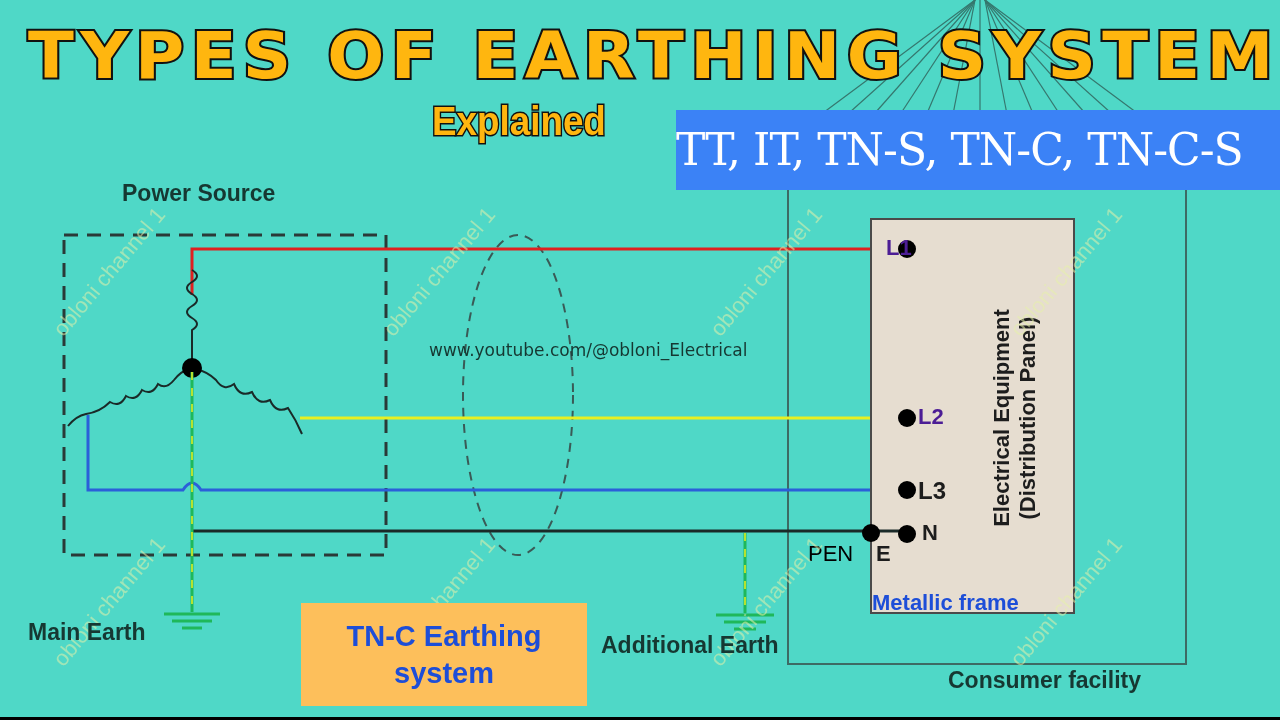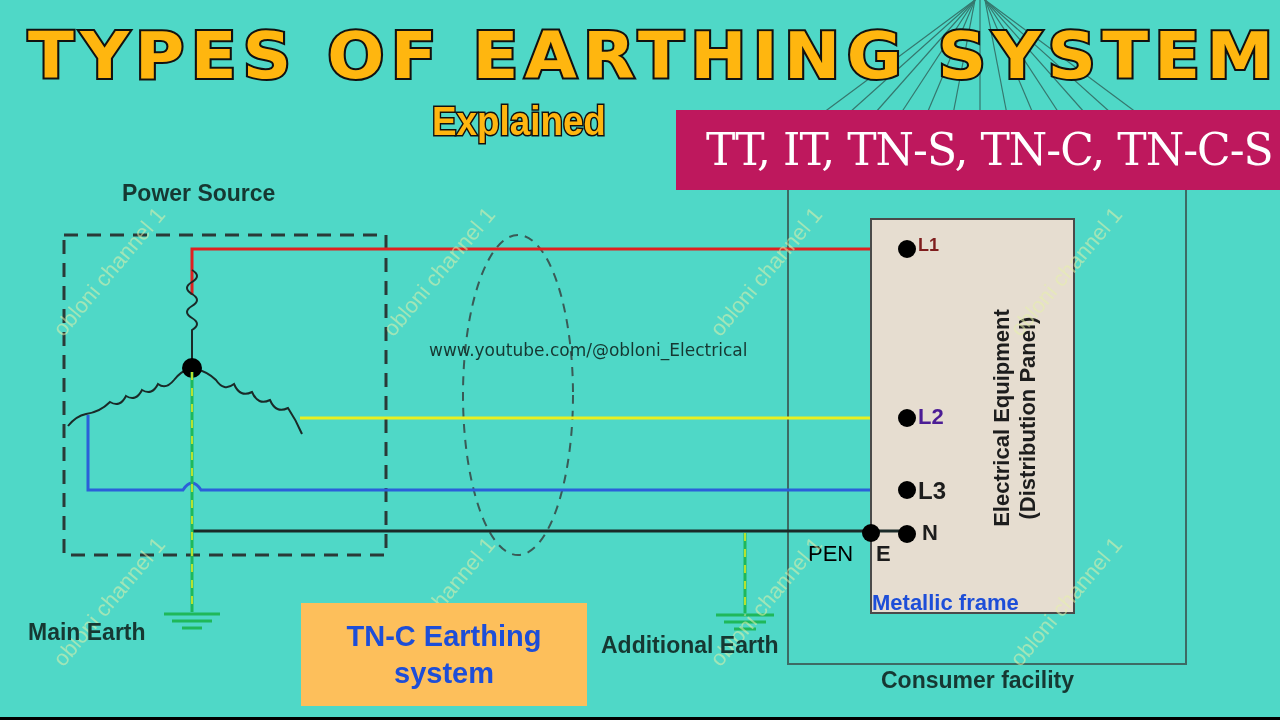--- a/index.html
+++ b/index.html
@@ -11,22 +11,22 @@
     font-size:64px; letter-spacing:6px; color:#ffb60f; text-transform:uppercase;
     -webkit-text-stroke:4px #111; paint-order:stroke fill; white-space:nowrap;
     transform:scaleX(1.05); transform-origin:left top; line-height:80px;
   }
   .subtitle {
     left:432px; top:96px; font-family:"Liberation Sans", sans-serif; font-weight:700; font-size:40px;
     color:#ffb60f; -webkit-text-stroke:3px #111; paint-order:stroke fill; line-height:50px;
     transform:scaleX(0.92); transform-origin:left top;
   }
   .banner {
-    left:676px; top:110px; width:604px; height:80px; background:#be185d; color:#fff;
-    font-family:"DejaVu Serif", serif; font-size:44px; line-height:80px; padding-left:30px; box-sizing:border-box;
+    left:676px; top:110px; width:604px; height:80px; background:#3b82f6; color:#fff;
+    font-family:"DejaVu Serif", serif; font-size:44px; line-height:80px; box-sizing:border-box;
     white-space:nowrap; letter-spacing:-1px;
   }
   .lbl { color:#163832; font-weight:700; white-space:nowrap; }
   .caption {
     left:301px; top:603px; width:286px; height:103px; background:#fdbf5b;
     display:flex; align-items:center; justify-content:center; text-align:center;
     font-weight:700; font-size:29px; line-height:37px; color:#1d4ed8;
   }
   .panel {
     left:870px; top:218px; width:205px; height:396px; background:#e6ddd0; border:2px solid #4a4a4a; box-sizing:border-box;
@@ -101,21 +101,21 @@
 
   <div class="abs panel"></div>
   <svg class="abs" style="left:0;top:0" width="1280" height="717">
     <line x1="871" y1="531" x2="906" y2="531" stroke="#1a2a28" stroke-width="3"></line>
     <circle cx="907" cy="249" r="9" fill="#000"></circle>
     <circle cx="907" cy="418" r="9" fill="#000"></circle>
     <circle cx="907" cy="490" r="9" fill="#000"></circle>
     <circle cx="907" cy="534" r="9" fill="#000"></circle>
     <circle cx="871" cy="533" r="9" fill="#000"></circle>
   </svg>
-  <div class="abs lbl" style="left:918px;top:235px;font-size:18px;color:#7f1d1d">L1</div>
+  <div class="abs lbl" style="left:886px;top:235px;font-size:22px;color:#4c1d95">L1</div>
   <div class="abs lbl" style="left:918px;top:404px;font-size:22px;color:#4c1d95">L2</div>
   <div class="abs lbl" style="left:918px;top:477px;font-size:24px;color:#1d1d1d">L3</div>
   <div class="abs lbl" style="left:922px;top:520px;font-size:22px;color:#1d1d1d">N</div>
   <div class="abs" style="left:808px;top:541px;font-size:22px;color:#000000">PEN</div>
   <div class="abs lbl" style="left:876px;top:541px;font-size:22px;color:#1d1d1d">E</div>
   <div class="abs lbl" style="left:872px;top:590px;font-size:22px;color:#1d4ed8">Metallic frame</div>
   <div class="abs vert">
     <div>Electrical Equipment</div>
     <div>(Distribution Panel)</div>
   </div>
@@ -126,21 +126,21 @@
   <div class="abs wm" style="left:1005px;top:325px">obloni channel 1</div>
   <div class="abs wm" style="left:48px;top:655px">obloni channel 1</div>
   <div class="abs wm" style="left:378px;top:655px">obloni channel 1</div>
   <div class="abs wm" style="left:705px;top:655px">obloni channel 1</div>
   <div class="abs wm" style="left:1005px;top:655px">obloni channel 1</div>
 
   <div class="abs lbl" style="left:122px;top:180px;font-size:23px">Power Source</div>
   <div class="abs" style="left:429px;top:340px;font-size:17px;color:#163832;font-family:'DejaVu Sans',sans-serif">www.youtube.com/@obloni_Electrical</div>
   <div class="abs lbl" style="left:28px;top:619px;font-size:23px">Main Earth</div>
   <div class="abs lbl" style="left:601px;top:632px;font-size:23px">Additional Earth</div>
-  <div class="abs lbl" style="left:881px;top:667px;font-size:23px">Consumer facility</div>
+  <div class="abs lbl" style="left:948px;top:667px;font-size:23px">Consumer facility</div>
 
   <div class="abs caption">
     <div>
       <div>TN-C Earthing</div>
       <div>system</div>
     </div>
   </div>
 
   <div class="abs title">Types of earthing systems</div>
   <div class="abs subtitle">Explained</div>

